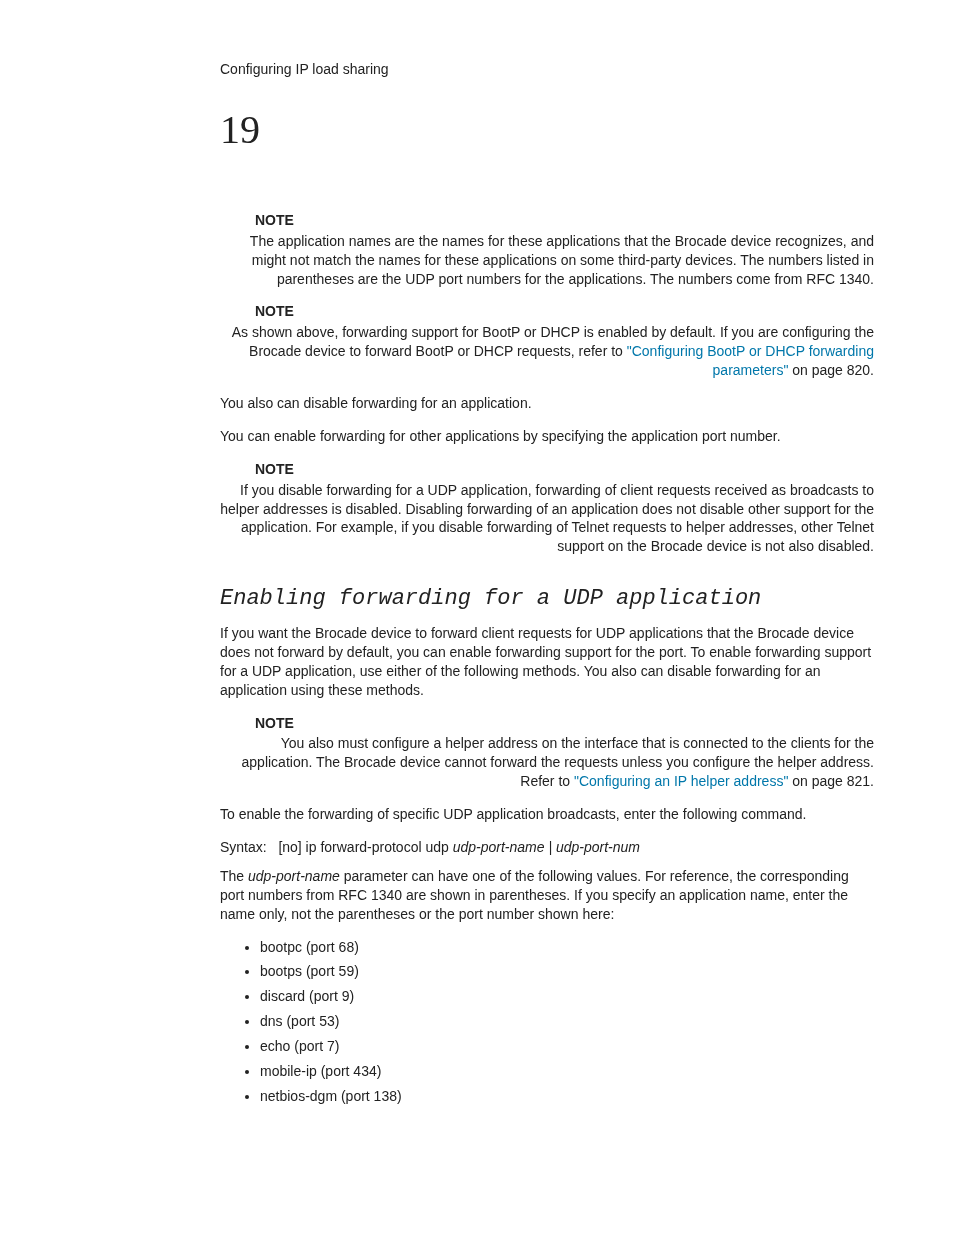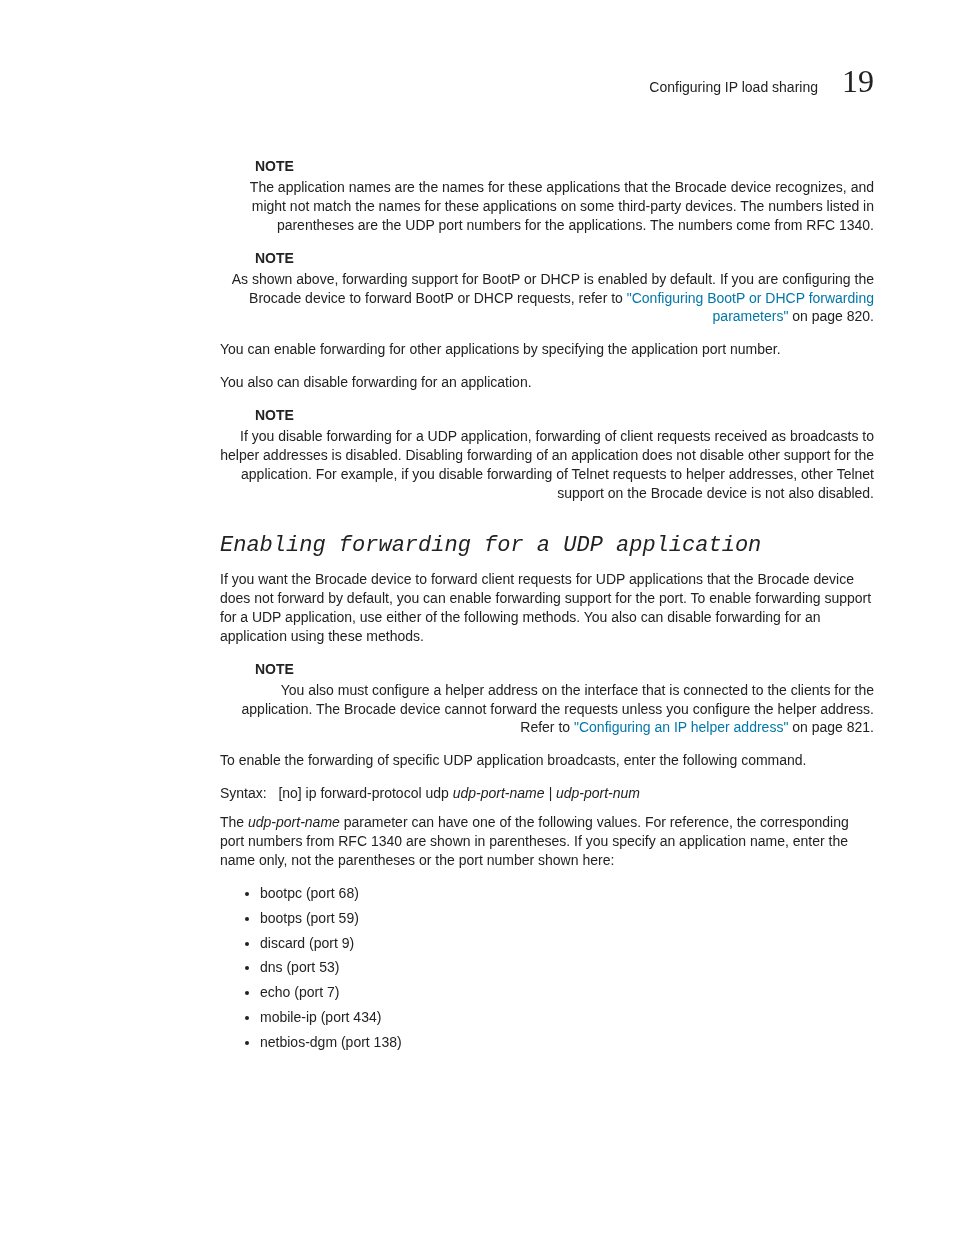--- a/index.html
+++ b/index.html
@@ -17,23 +17,24 @@
     box-sizing: border-box;
     padding: 60px 80px 40px 220px;
     position: relative;
   }
   .header {
     display: flex;
     justify-content: flex-end;
     align-items: baseline;
     gap: 24px;
     margin-bottom: 54px;
+    flex-direction: column;
   }
   .header-chapter {
-    font-size: 32px;
+    font-size: 40px;
     font-weight: normal;
     font-family: Georgia, "Times New Roman", serif;
   }
   .bullet-list {
     list-style: disc;
     padding-left: 40px;
     margin: 0 0 14px 0;
   }
   .bullet-list li {
     margin: 6px 0;
@@ -81,22 +82,22 @@
 
 
   <div class="note-label">NOTE</div>
   <div class="note-body">The application names are the names for these applications that the Brocade device recognizes, and might not match the names for these applications on some third-party devices. The numbers listed in parentheses are the UDP port numbers for the applications. The numbers come from RFC 1340.</div>
 
   <div class="note-label">NOTE</div>
   <div class="note-body">
     <span>As shown above, forwarding support for BootP or DHCP is enabled by default. If you are configuring the Brocade device to forward BootP or DHCP requests, refer to </span><a class="link">"Configuring BootP or DHCP forwarding parameters"</a><span> on page 820.</span>
   </div>
 
+  <div class="para">You also can disable forwarding for an application.</div>
   <div class="para">You can enable forwarding for other applications by specifying the application port number.</div>
-  <div class="para">You also can disable forwarding for an application.</div>
 
   <div class="note-label">NOTE</div>
   <div class="note-body">If you disable forwarding for a UDP application, forwarding of client requests received as broadcasts to helper addresses is disabled. Disabling forwarding of an application does not disable other support for the application. For example, if you disable forwarding of Telnet requests to helper addresses, other Telnet support on the Brocade device is not also disabled.</div>
 
   <h2 class="sub">Enabling forwarding for a UDP application</h2>
 
   <div class="para">If you want the Brocade device to forward client requests for UDP applications that the Brocade device does not forward by default, you can enable forwarding support for the port. To enable forwarding support for a UDP application, use either of the following methods. You also can disable forwarding for an application using these methods.</div>
 
   <div class="note-label">NOTE</div>
   <div class="note-body">

